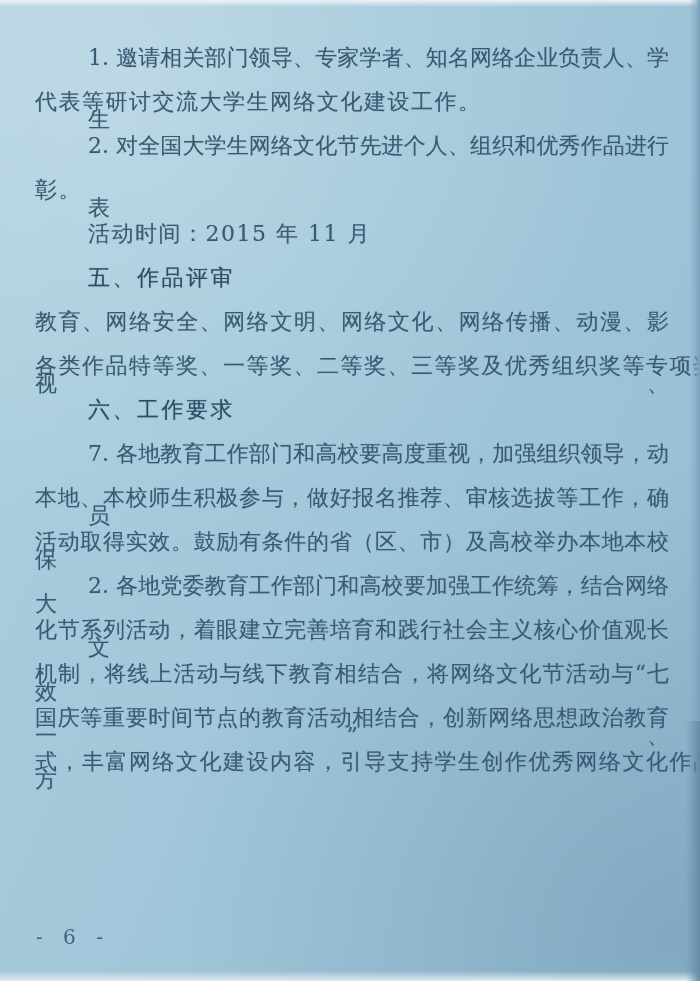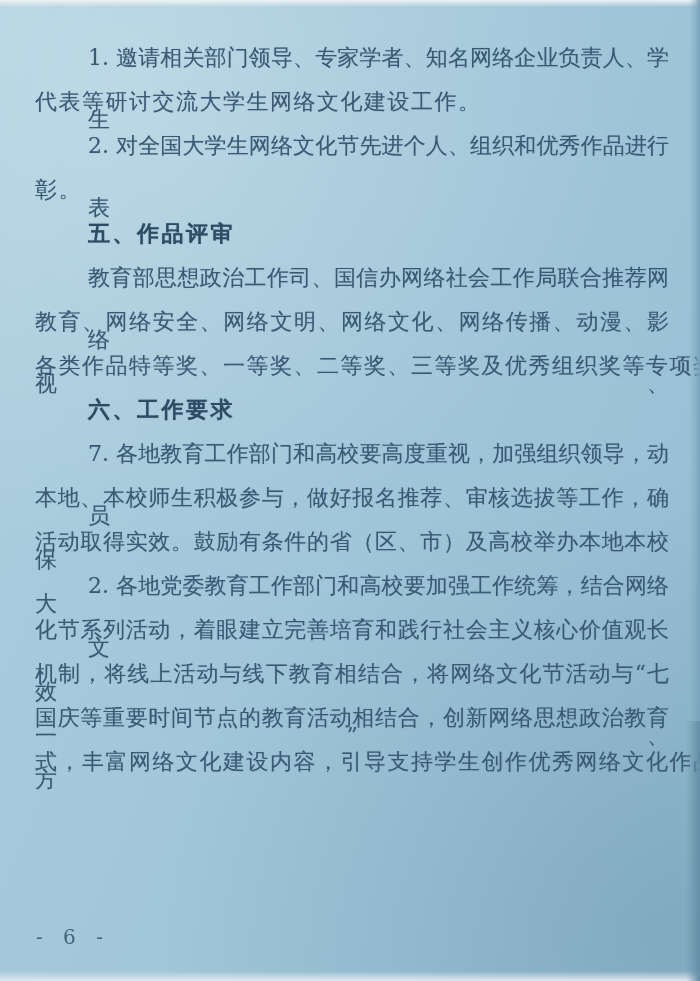--- a/index.html
+++ b/index.html
@@ -51,21 +51,21 @@
   }
   .ln.fill {
     white-space: normal;
     text-align: justify;
     text-align-last: justify;
     letter-spacing: 0;
   }
   .ln.ind { padding-left: 53px; }
   .ln.hd {
     font-family: "DejaVu Sans", "Liberation Sans", sans-serif;
-    font-weight: bold;
+    font-weight: normal;
     color: #2d4c64;
     letter-spacing: 2.5px;
     text-shadow: 0 0 1px rgba(45,76,100,0.5);
   }
   .page-number {
     position: absolute;
     left: 36px; top: 922px;
     font-size: 20px;
     line-height: 30px;
     letter-spacing: 7px;
@@ -79,24 +79,24 @@
 <div class="page">
 
   <div class="content">
 
     <div class="ln ind fill">1. 邀请相关部门领导、专家学者、知名网络企业负责人、学生</div>
     <div class="ln">代表等研讨交流大学生网络文化建设工作。</div>
 
     <div class="ln ind fill">2. 对全国大学生网络文化节先进个人、组织和优秀作品进行表</div>
     <div class="ln">彰。</div>
 
+    <div class="ln ind">活动时间：2015 年 11 月</div>
 
     <div class="ln hd ind">五、作品评审</div>
 
-    <div class="ln ind fill">教育部思想政治工作司、国信办网络社会工作局联合推荐网络</div>
     <div class="ln fill">教育、网络安全、网络文明、网络文化、网络传播、动漫、影视、</div>
     <div class="ln">各类作品特等奖、一等奖、二等奖、三等奖及优秀组织奖等专项奖。</div>
 
     <div class="ln hd ind">六、工作要求</div>
 
     <div class="ln ind fill">7. 各地教育工作部门和高校要高度重视，加强组织领导，动员</div>
     <div class="ln fill">本地、本校师生积极参与，做好报名推荐、审核选拔等工作，确保</div>
     <div class="ln fill">活动取得实效。鼓励有条件的省（区、市）及高校举办本地本校大</div>
 
     <div class="ln ind fill">2. 各地党委教育工作部门和高校要加强工作统筹，结合网络文</div>

